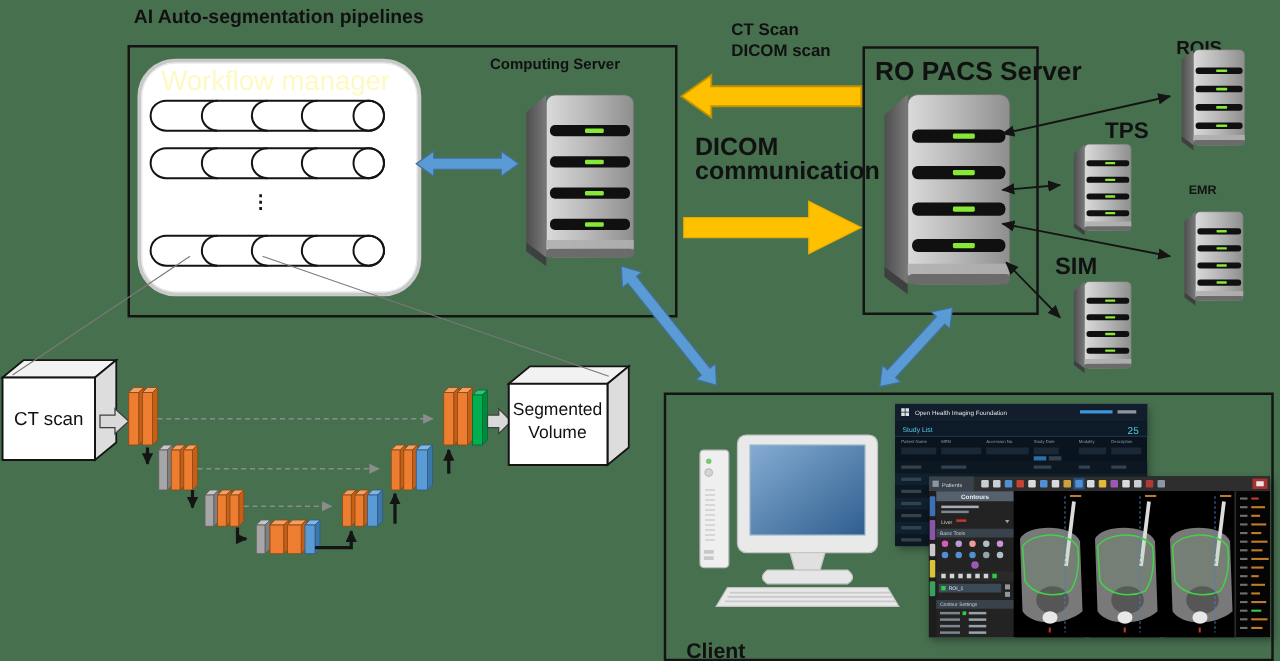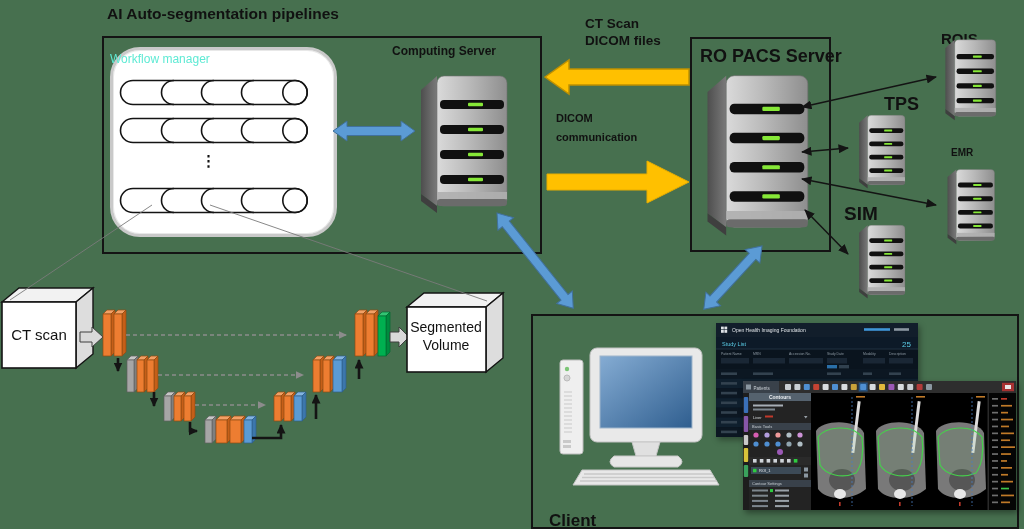--- a/index.html
+++ b/index.html
@@ -55,21 +55,21 @@
         <rect x="24" y="133" width="70" height="7" rx="3" fill="#6B6B6B"></rect>
       </symbol>
     </defs>
   </svg>
 
   <div class="abs lbl" style="left:107px;top:5px;font-size:15.5px">AI Auto-segmentation pipelines</div>
 
   <div class="abs box" style="left:102px;top:36px;width:436px;height:214px"></div>
 
   <div class="abs wfbox" style="left:110px;top:47px;width:221px;height:184px"></div>
-  <div class="abs" style="left:110px;top:52px;width:221px;font-size:12px;color:#5eead4">Workflow manager</div>
+  <div class="abs" style="left:110px;top:52px;width:221px;text-align:center;font-size:22px;color:#fef9c3">Workflow manager</div>
   <svg class="abs" style="left:119px;top:79px" width="192" height="27" viewBox="0 0 192 27">
     <path d="M14,1.5 H176 A12.2 12 0 0 1 176,25.5 H14 A12.5 12 0 0 1 14,1.5 Z" fill="#fff" stroke="#141414" stroke-width="1.6"></path>
     <ellipse cx="176" cy="13.5" rx="12.2" ry="12" fill="none" stroke="#141414" stroke-width="1.6"></ellipse>
     <path d="M55,1.5 A12.5 12 0 0 0 55,25.5 M95,1.5 A12.5 12 0 0 0 95,25.5 M135,1.5 A12.5 12 0 0 0 135,25.5" fill="none" stroke="#141414" stroke-width="1.6"></path>
   </svg>
   <svg class="abs" style="left:119px;top:117px" width="192" height="27" viewBox="0 0 192 27">
     <path d="M14,1.5 H176 A12.2 12 0 0 1 176,25.5 H14 A12.5 12 0 0 1 14,1.5 Z" fill="#fff" stroke="#141414" stroke-width="1.6"></path>
     <ellipse cx="176" cy="13.5" rx="12.2" ry="12" fill="none" stroke="#141414" stroke-width="1.6"></ellipse>
     <path d="M55,1.5 A12.5 12 0 0 0 55,25.5 M95,1.5 A12.5 12 0 0 0 95,25.5 M135,1.5 A12.5 12 0 0 0 135,25.5" fill="none" stroke="#141414" stroke-width="1.6"></path>
   </svg>
@@ -79,30 +79,30 @@
     <ellipse cx="176" cy="13.5" rx="12.2" ry="12" fill="none" stroke="#141414" stroke-width="1.6"></ellipse>
     <path d="M55,1.5 A12.5 12 0 0 0 55,25.5 M95,1.5 A12.5 12 0 0 0 95,25.5 M135,1.5 A12.5 12 0 0 0 135,25.5" fill="none" stroke="#141414" stroke-width="1.6"></path>
   </svg>
 
   <div class="abs lbl" style="left:392px;top:44px;font-size:12px">Computing Server</div>
   <svg class="abs" style="left:413px;top:66px" width="100" height="150">
       <use href="#srv"></use>
     </svg>
 
   <div class="abs box" style="left:690px;top:37px;width:137px;height:211px"></div>
-  <div class="abs lbl" style="left:700px;top:46px;font-size:18px">RO PACS Server</div>
+  <div class="abs lbl" style="left:700px;top:46px;font-size:21px">RO PACS Server</div>
   <svg class="abs" style="left:698px;top:64px" width="117" height="175" viewBox="0 0 100 150">
       <use href="#srv"></use>
     </svg>
 
   <div class="abs lbl" style="left:585px;top:15px;font-size:13.5px;line-height:17px">
     <div>CT Scan</div>
-      <div>DICOM files</div>
+      <div>DICOM scan</div>
   </div>
-  <div class="abs lbl" style="left:556px;top:109px;font-size:11px;line-height:19px">
+  <div class="abs lbl" style="left:556px;top:109px;font-size:20px;line-height:19px">
     <div>DICOM</div>
       <div>communication</div>
   </div>
 
   <svg class="abs" style="left:543px;top:57px" width="148" height="40">
     <polygon points="2,20 26,3 26,12 146,12 146,28 26,28 26,37" fill="#FFC000" stroke="#BF9000" stroke-width="1.5"></polygon>
   </svg>
   <svg class="abs" style="left:545px;top:158px" width="146" height="48">
     <polygon points="2,16 102,16 102,3 144,24 102,45 102,32 2,32" fill="#FFC000" stroke="#E7AD00" stroke-width="1"></polygon>
   </svg>

